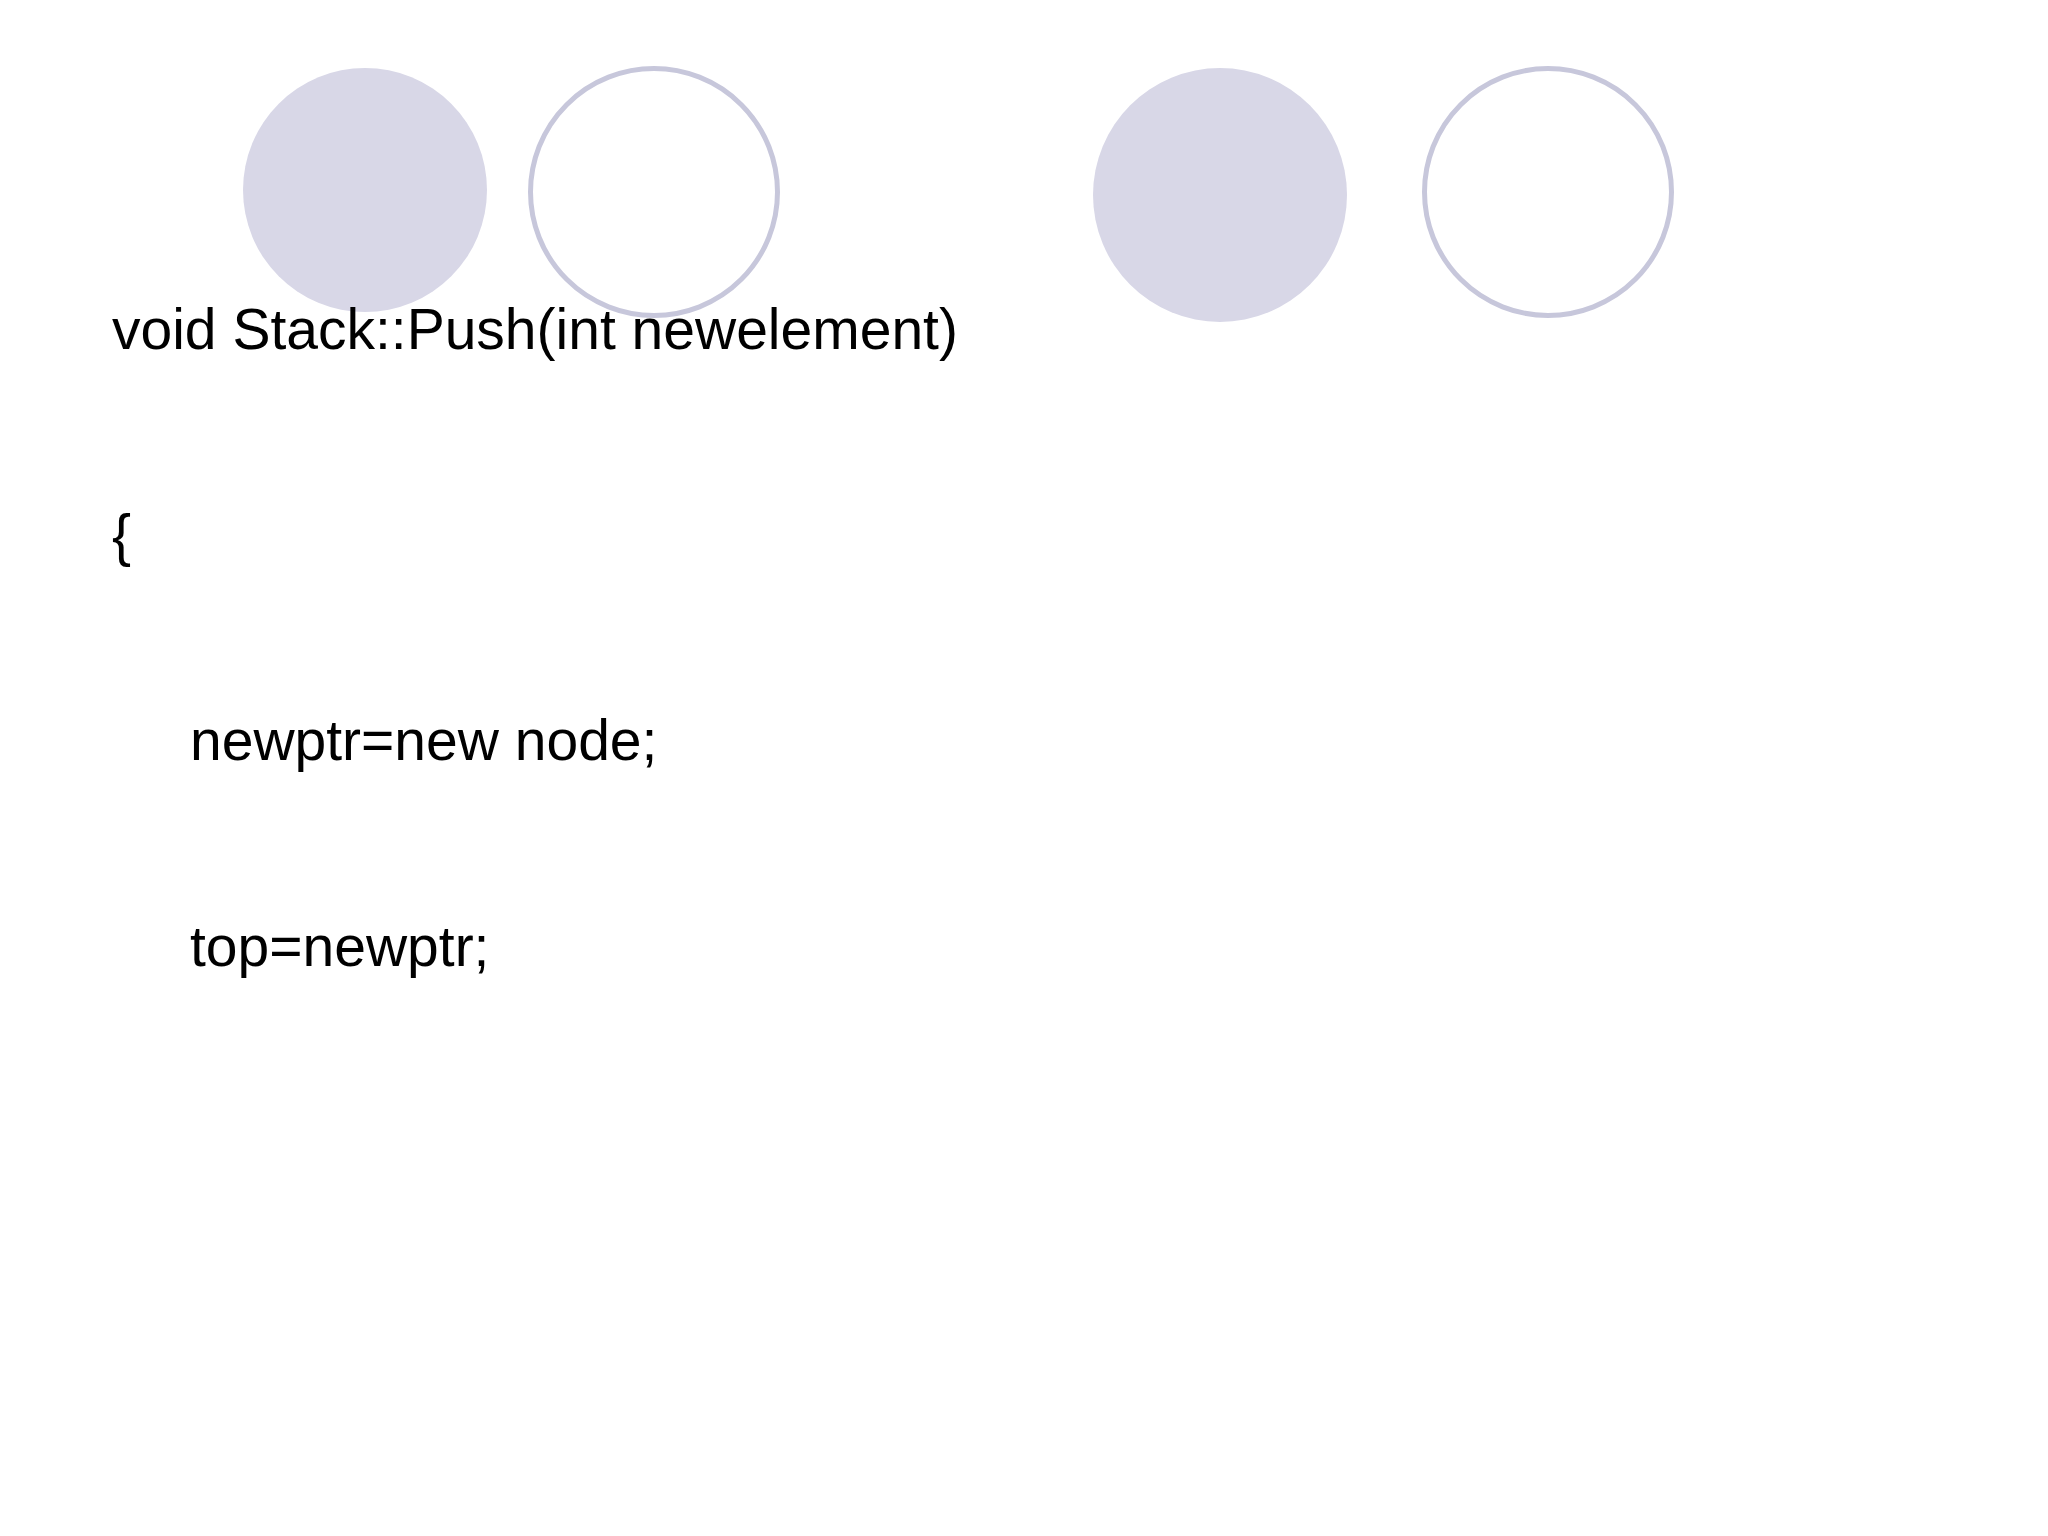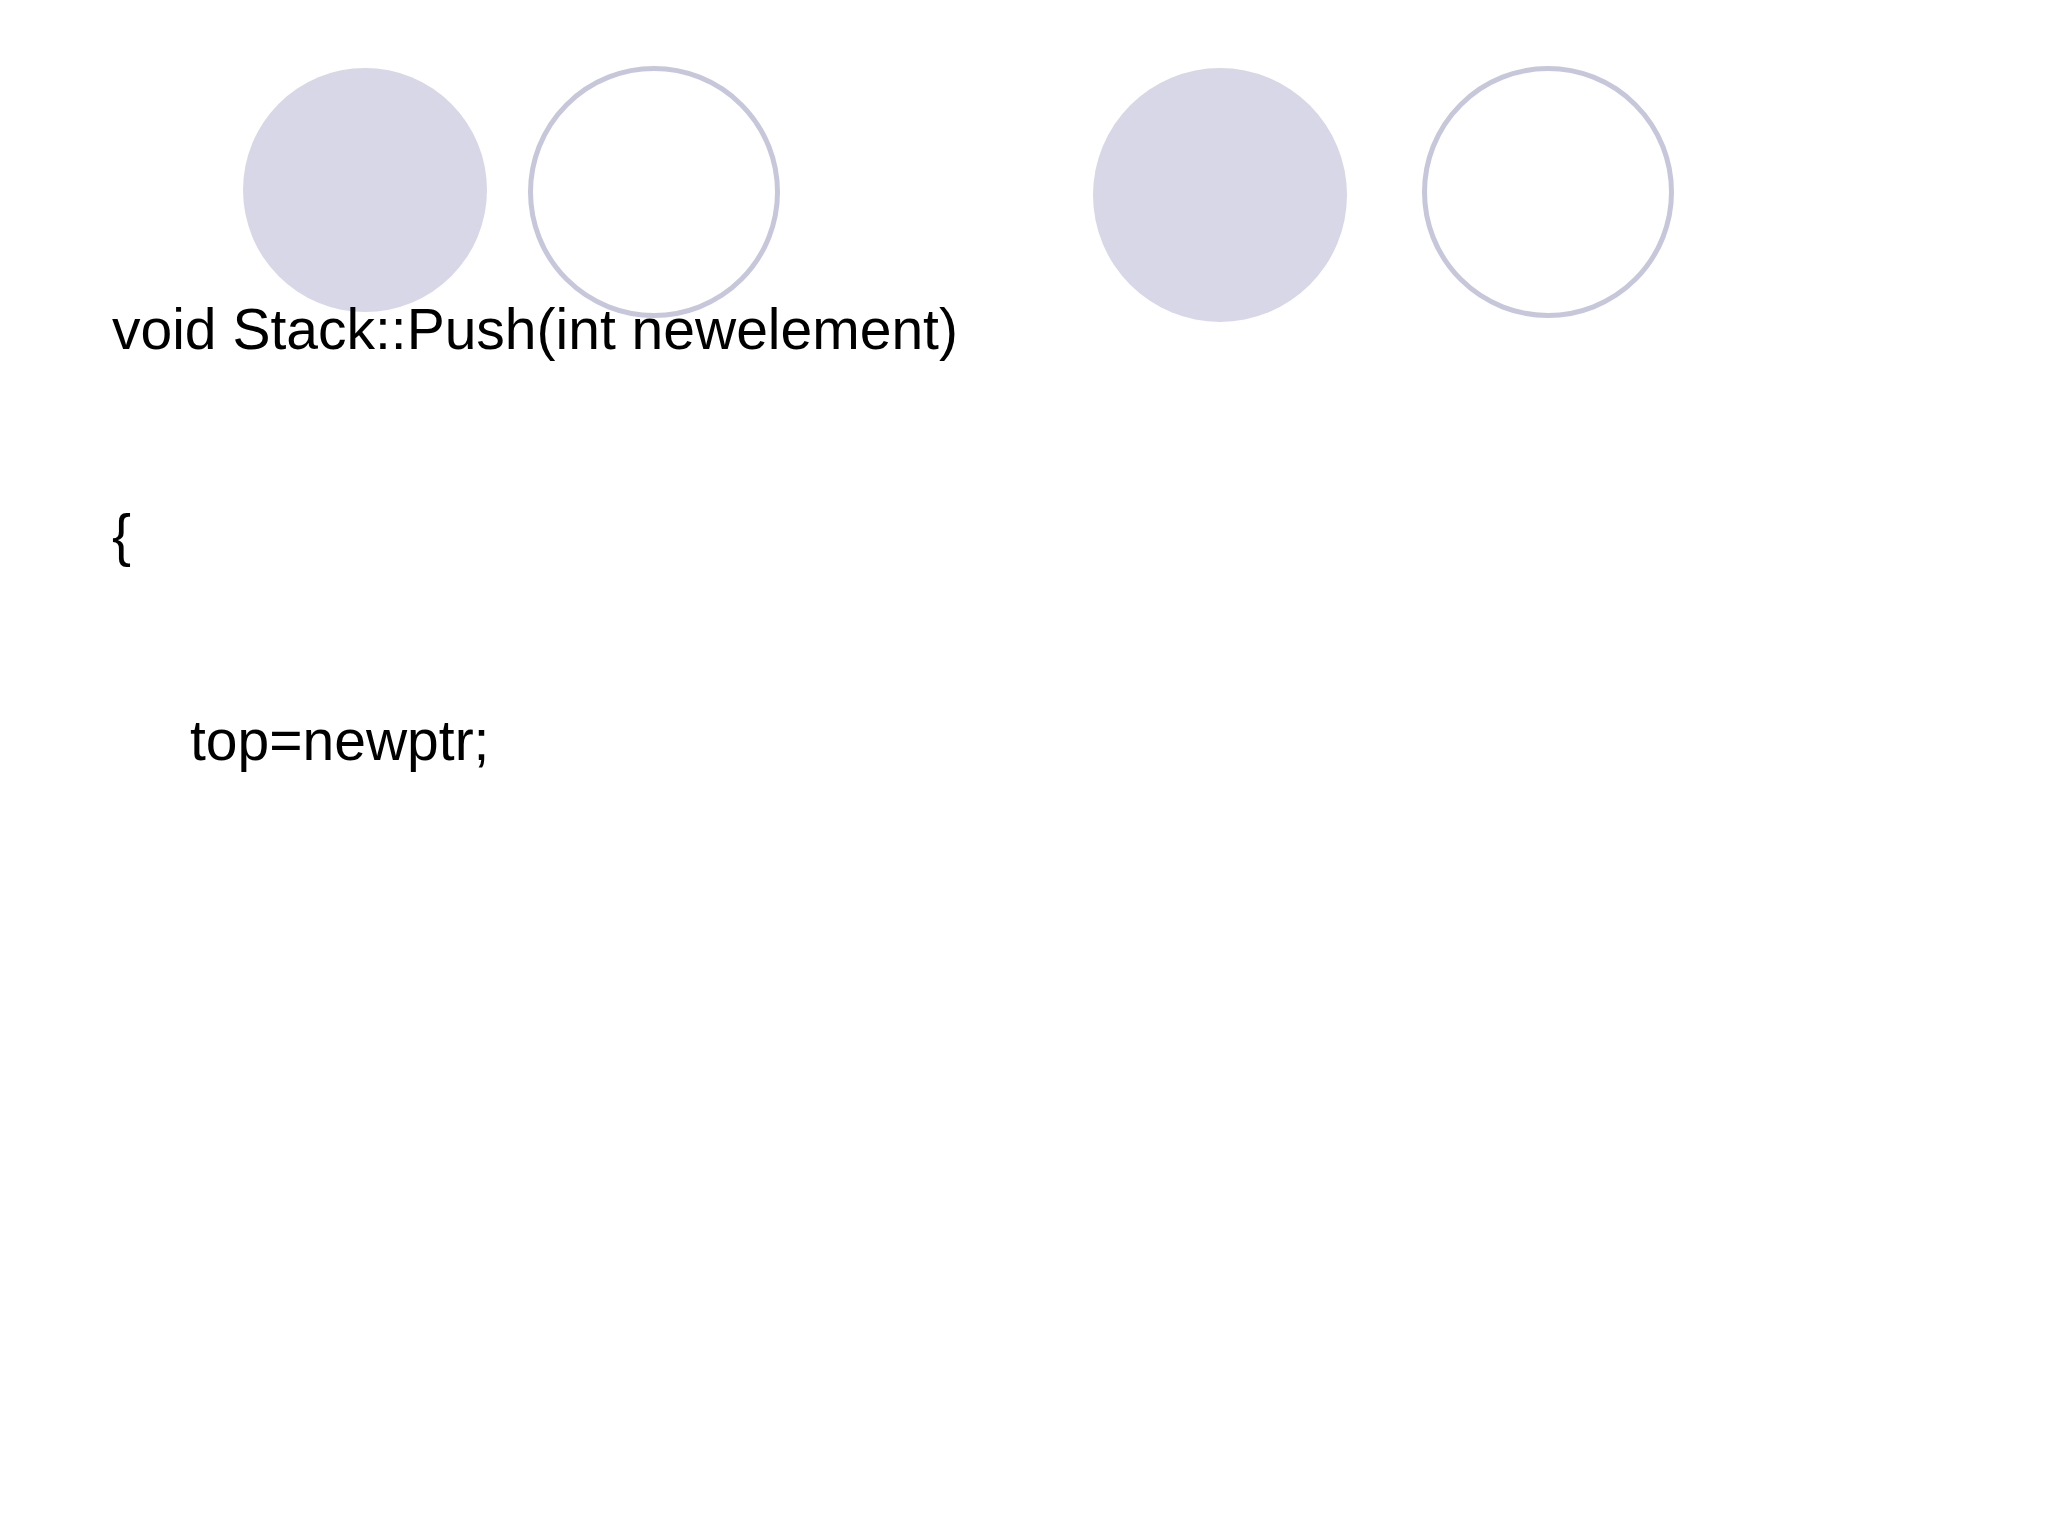--- a/index.html
+++ b/index.html
@@ -60,20 +60,21 @@
     <div class="circle filled c1"></div>
     <div class="circle outlined c2"></div>
     <div class="circle filled c3"></div>
     <div class="circle outlined c4"></div>
     <div class="circle filled c5"></div>
   </div>
 
   <div class="code">
     <div class="line">void Stack::Push(int newelement)</div>
     <div class="line">{</div>
+    <div class="line ind">newptr=new node;</div>
     <div class="line ind">top=newptr;</div>
     
     
     
     
     
     
     
     
     

